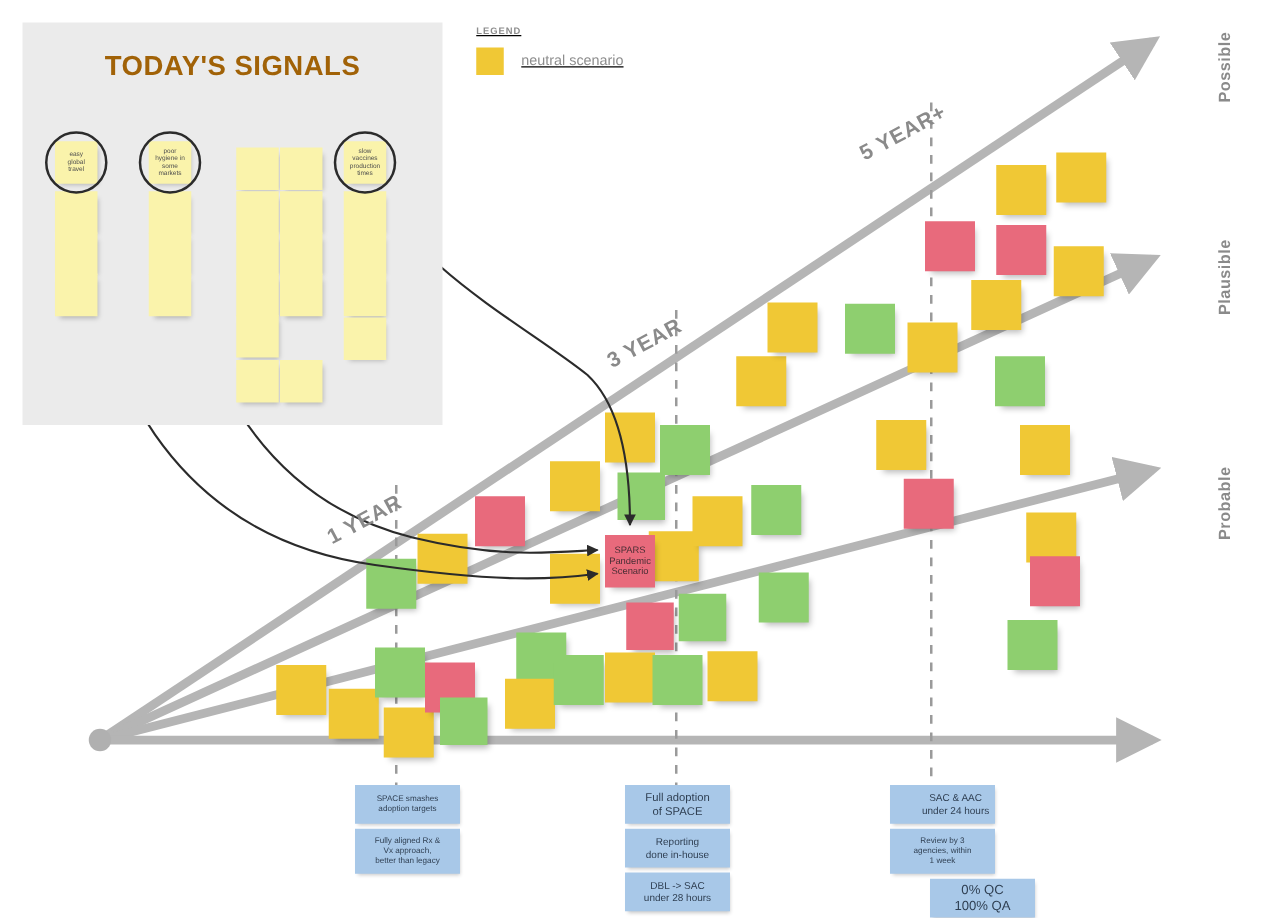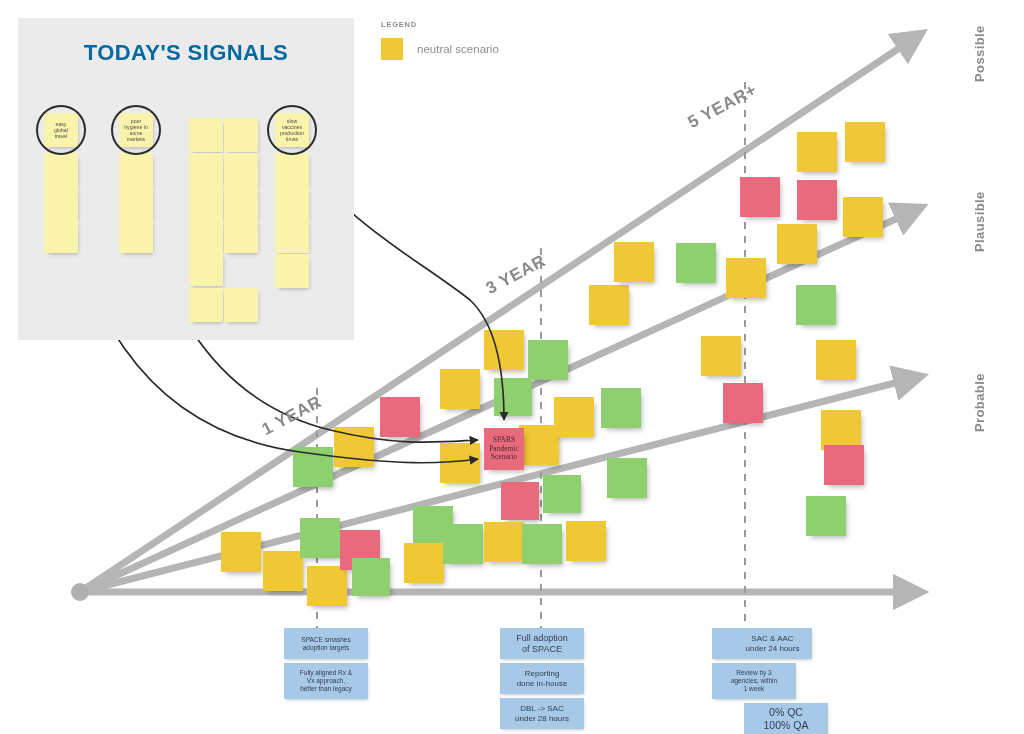--- a/index.html
+++ b/index.html
@@ -7,21 +7,21 @@
   body{
     font-family:"Liberation Sans", sans-serif;
     width:1024px;height:734px;position:relative;overflow:hidden;
     -webkit-font-smoothing:antialiased;
   }
   #canvas{position:absolute;left:0;top:0;width:1024px;height:734px;}
 
   
   .layer{position:absolute;left:0;top:0;width:1024px;height:734px;}
   #svg-cone{z-index:1;}
-  #notes-layer{z-index:2;font-family:Liberation Serif, serif;}
+  #notes-layer{z-index:2;}
   #svg-arrows{z-index:4;pointer-events:none;}
   #signals-panel{z-index:5;}
   #legend{z-index:6;}
   #labels{z-index:7;}
   #bottom-labels{z-index:6;}
 
   
   .note{
     position:absolute;
     box-shadow:3px 4px 5px -2px rgba(0,0,0,0.28);
@@ -45,33 +45,33 @@
   .signal-note .note-text{font-size:5.2px;color:#4d4d4d;}
 
   
   #signals-panel{
     position:absolute;left:18px;top:18px;width:336px;height:322px;
     background:#ebebeb;
   }
   #signals-title{
     position:absolute;left:0;top:22px;width:336px;
     text-align:center;
-    font-size:22px;font-weight:bold;color:#0369a1;
+    font-size:22px;font-weight:bold;color:#a16207;
     letter-spacing:0.4px;
   }
   .signal-circle{
     position:absolute;
     border:2.2px solid #2b2b2b;
     border-radius:50%;
     background:transparent;
     z-index:3;
   }
 
   
-  #legend{position:absolute;left:381px;top:20px;width:240px;}
+  #legend{position:absolute;left:381px;top:20px;width:240px;text-decoration:underline;}
   #legend-title{
     font-size:7.5px;font-weight:bold;color:#8d8d8d;letter-spacing:0.8px;
     margin-bottom:9px;
   }
   .legend-row{display:flex;align-items:center;margin-bottom:9px;height:22px;}
   .legend-swatch{width:22px;height:22px;margin-right:14px;flex:0 0 auto;}
   .legend-label{font-size:11.5px;color:#8d8d8d;}
 
   
   .time-label{
@@ -262,21 +262,21 @@
 adoption targets</div>
       <div class="milestone" style="left: 284px; top: 663px; width: 84px; height: 36px; font-size: 6.5px;">Fully aligned Rx &amp;
 Vx approach,
 better than legacy</div>
       <div class="milestone" style="left: 500px; top: 628px; width: 84px; height: 31px; font-size: 9px;">Full adoption
 of SPACE</div>
       <div class="milestone" style="left: 500px; top: 663px; width: 84px; height: 31px; font-size: 8px;">Reporting
 done in-house</div>
       <div class="milestone" style="left: 500px; top: 698px; width: 84px; height: 31px; font-size: 8px;">DBL -&gt; SAC
 under 28 hours</div>
-      <div class="milestone" style="left: 712px; top: 628px; width: 100px; height: 31px; font-size: 8px; padding-left: 24px;">SAC &amp; AAC
+      <div class="milestone" style="left: 712px; top: 628px; width: 84px; height: 31px; font-size: 8px; padding-left: 24px;">SAC &amp; AAC
 under 24 hours</div>
       <div class="milestone" style="left: 712px; top: 663px; width: 84px; height: 36px; font-size: 6.5px;">Review by 3
 agencies, within
 1 week</div>
       <div class="milestone" style="left: 712px; top: 703px; width: 84px; height: 31px; font-size: 10.5px; margin-left: 32px;">0% QC
 100% QA</div>
     </div>
 
 </div>
 

